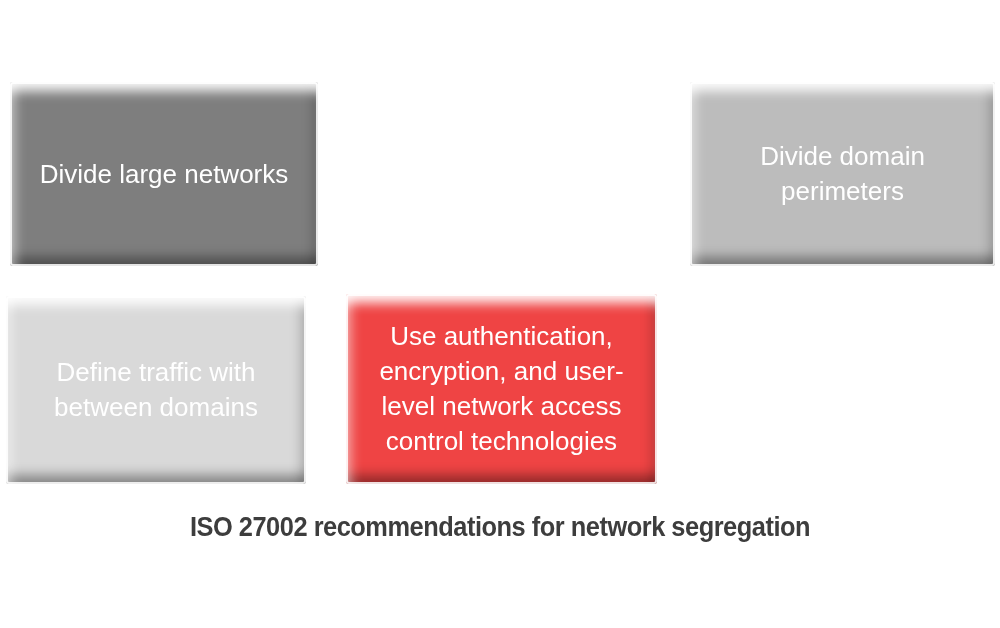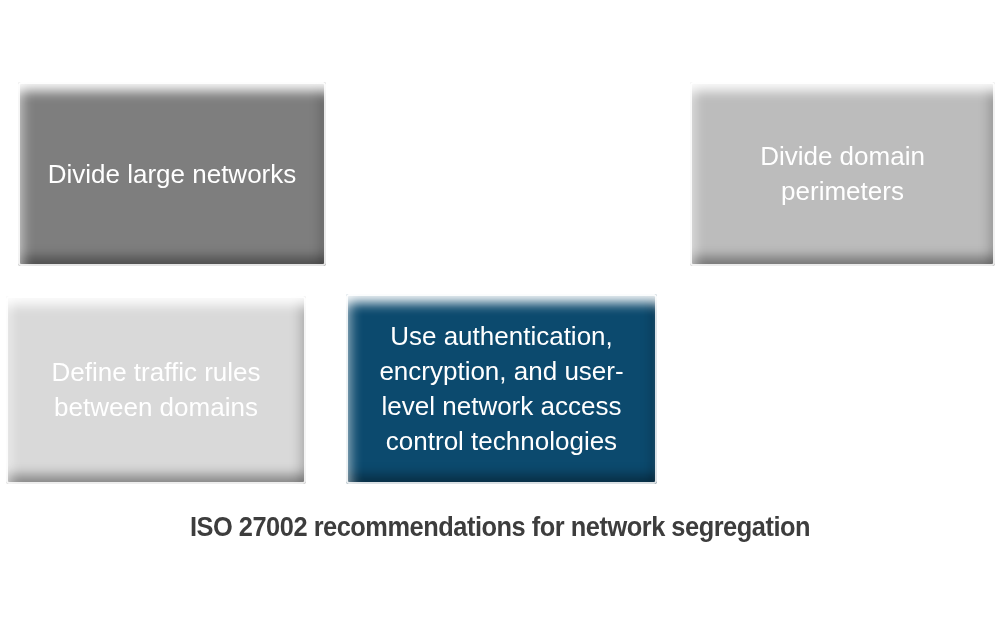--- a/index.html
+++ b/index.html
@@ -29,21 +29,21 @@
     padding: 6px 8px;
     border-radius: 3px;
     
     box-shadow:
       inset 0 0 0 2px rgba(255,255,255,0.85),
       inset 0 16px 12px -7px rgba(255,255,255,0.95),
       inset 14px 0 12px -9px rgba(255,255,255,0.55),
       inset -14px 0 12px -9px rgba(0,0,0,0.22),
       inset 0 -16px 12px -7px rgba(0,0,0,0.38);
   }
-  .box-1 { left: 18px;   top: 82px;  width: 308px; height: 184px; align-items: center; }
+  .box-1 { left: 10px;   top: 82px;  width: 308px; height: 184px; align-items: center; }
   .box-2 { left: 345px; top: 82px;  width: 311px; height: 184px; }
   .box-3 { left: 690px; top: 82px;  width: 305px; height: 184px; }
   .box-4 { left: 6px;   top: 296px; width: 300px; height: 188px; }
   .box-5 { left: 346px; top: 294px; width: 311px; height: 190px; }
   .box-6 { left: 687px; top: 295px; width: 308px; height: 190px; }
   .caption {
     position: absolute;
     left: 0; top: 512px;
     width: 1000px;
     text-align: center;
@@ -62,23 +62,23 @@
   <div class="bevel-box box-1" style="background-color: rgb(126, 126, 126);">
     <span>Divide large networks</span>
   </div>
 
 
   <div class="bevel-box box-3" style="background-color: rgb(188, 188, 188);">
     <span>Divide domain perimeters</span>
   </div>
 
   <div class="bevel-box box-4" style="background-color: rgb(217, 217, 217);">
-    <span>Define traffic rules between domains</span>
+    <span>Define traffic with between domains</span>
   </div>
 
-  <div class="bevel-box box-5" style="background-color: #0c4a6e;">
+  <div class="bevel-box box-5" style="background-color: #ef4444;">
     <span>Use authentication, encryption, and user-level network access control technologies</span>
   </div>
 
 
   <div class="caption" style="color: rgb(61, 61, 61);">ISO 27002 recommendations for network segregation</div>
 
 </div>
 
 </body></html>

